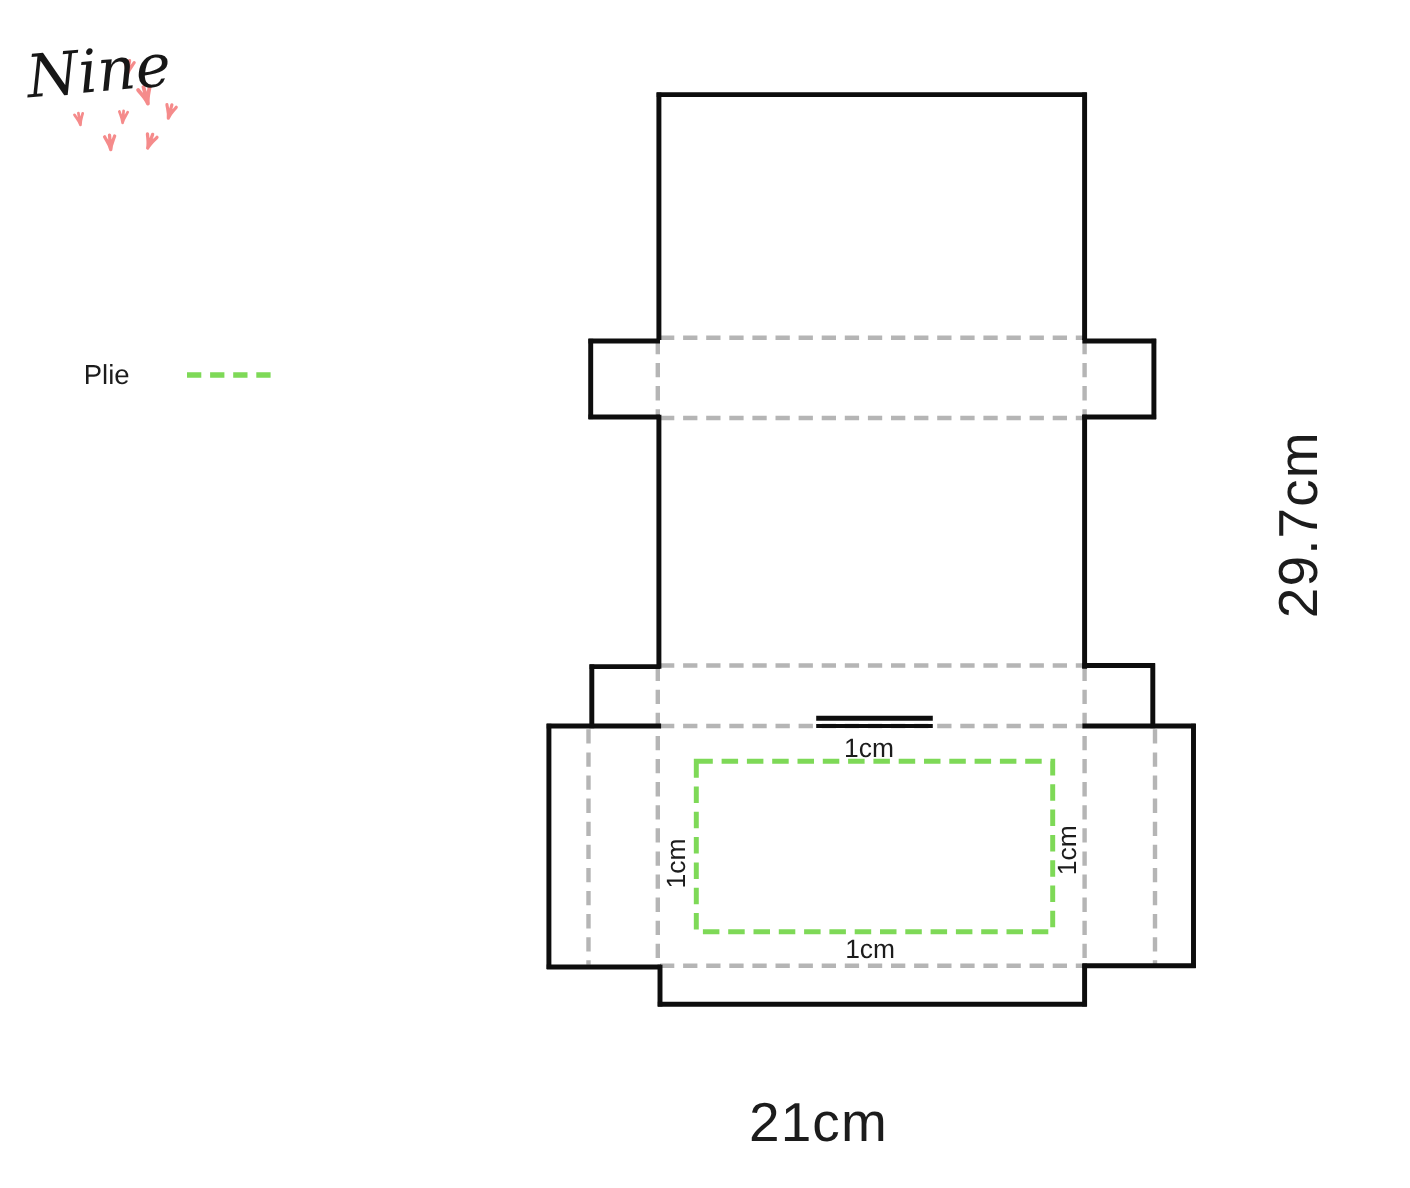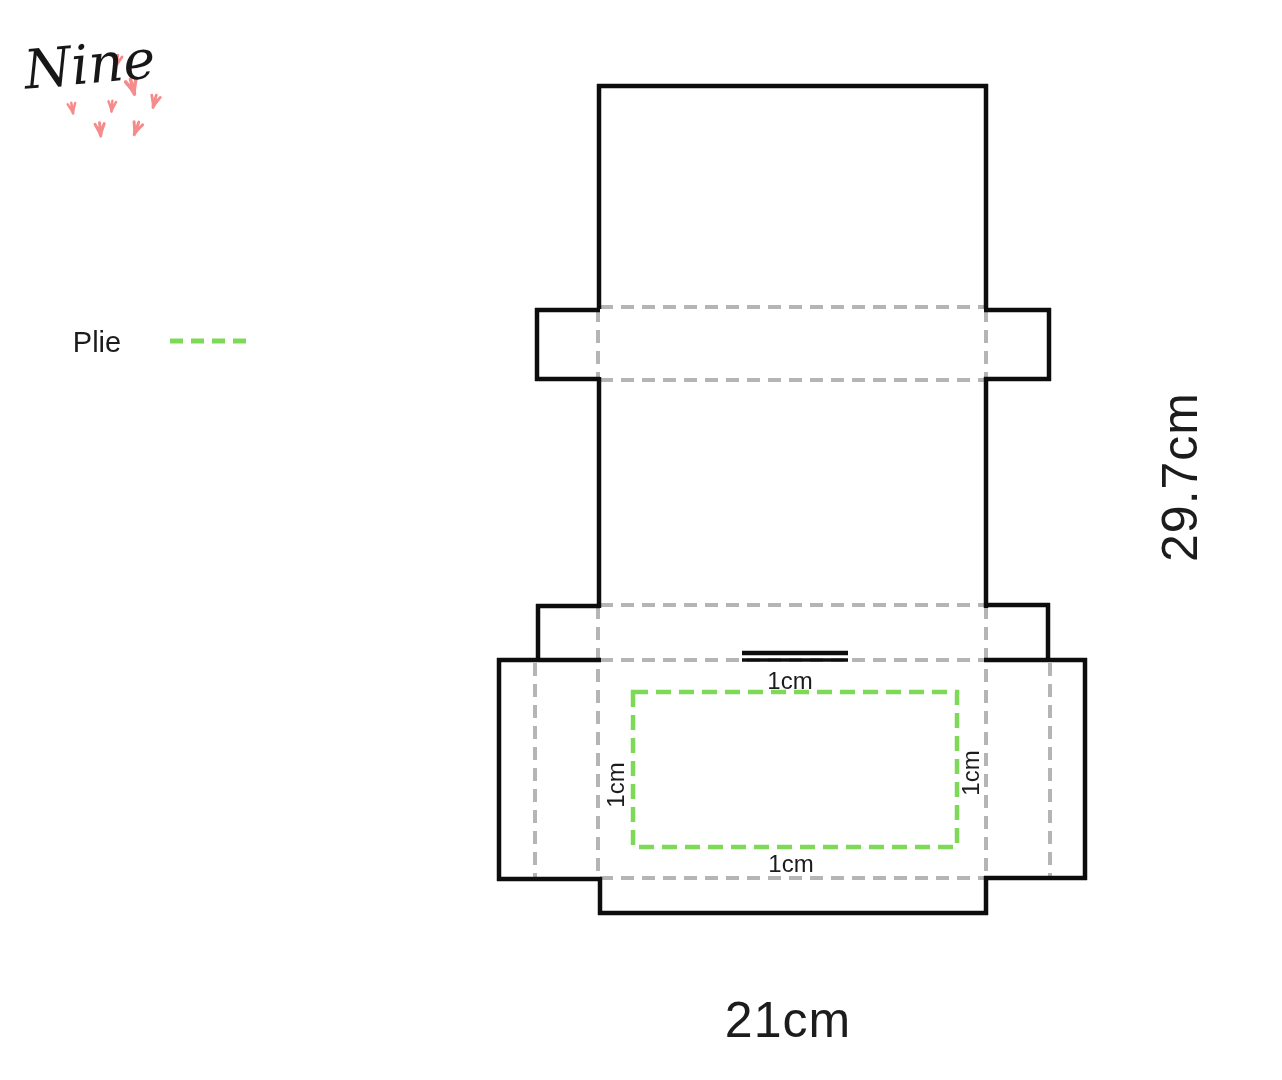--- a/index.html
+++ b/index.html
@@ -35,24 +35,24 @@
   .logo-text {
     position: absolute;
     left: 24px; top: 38px;
     font-family: "DejaVu Serif", serif;
     font-style: italic;
     font-size: 54px;
     line-height: 1;
     transform: rotate(-5deg);
     color: #171717;
   }
-  .legend-label { left: 97px; top: 342px; font-size: 29px; }
+  .legend-label { left: 97px; top: 342px; font-size: 25px; }
   .dim-small    { font-size: 24px; }
   .dim-large    { font-size: 50px; letter-spacing: 1px; }
-  .dim-width  { left: 788px;  top: 1020px; }
+  .dim-width  { left: 744px;  top: 1020px; }
   .dim-height { left: 1180px; top: 477px; }
   .m-top    { left: 790px; top: 681px; }
   .m-bottom { left: 791px; top: 864px; }
   .m-left   { left: 616px; top: 785px; }
   .m-right  { left: 971px; top: 773px; }
 </style>
 </head>
 <body>
 
 <div class="canvas">

